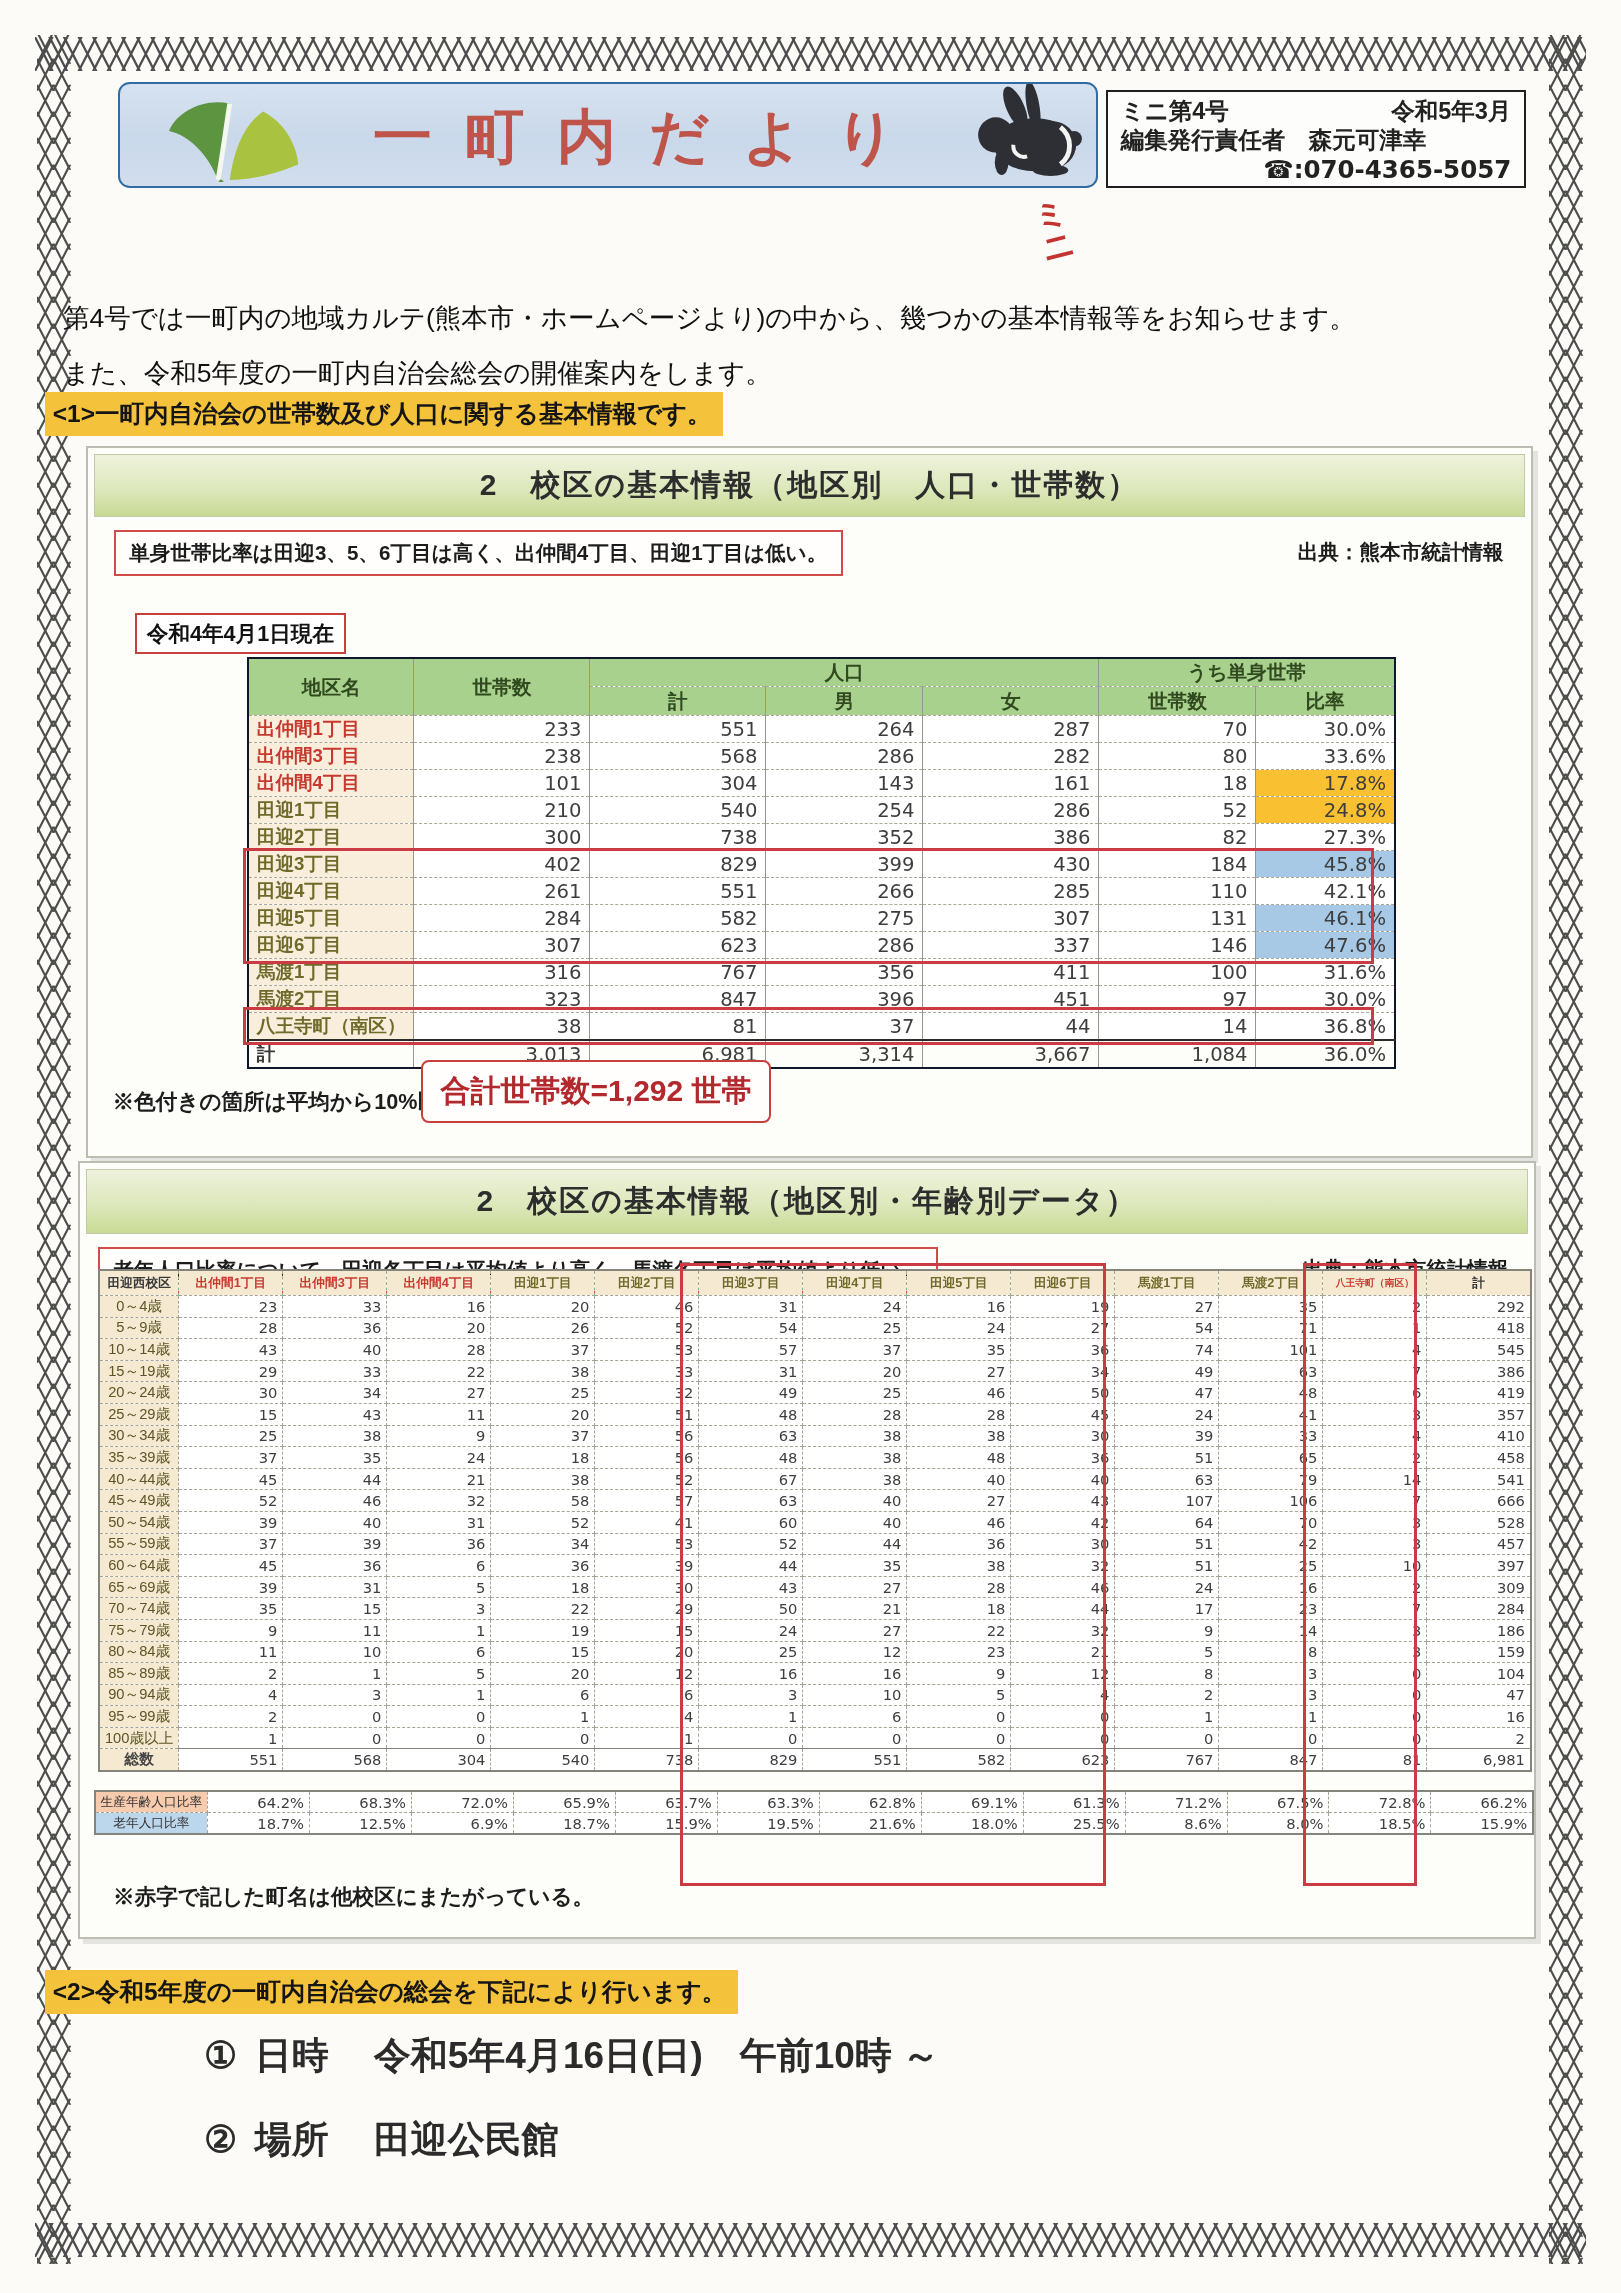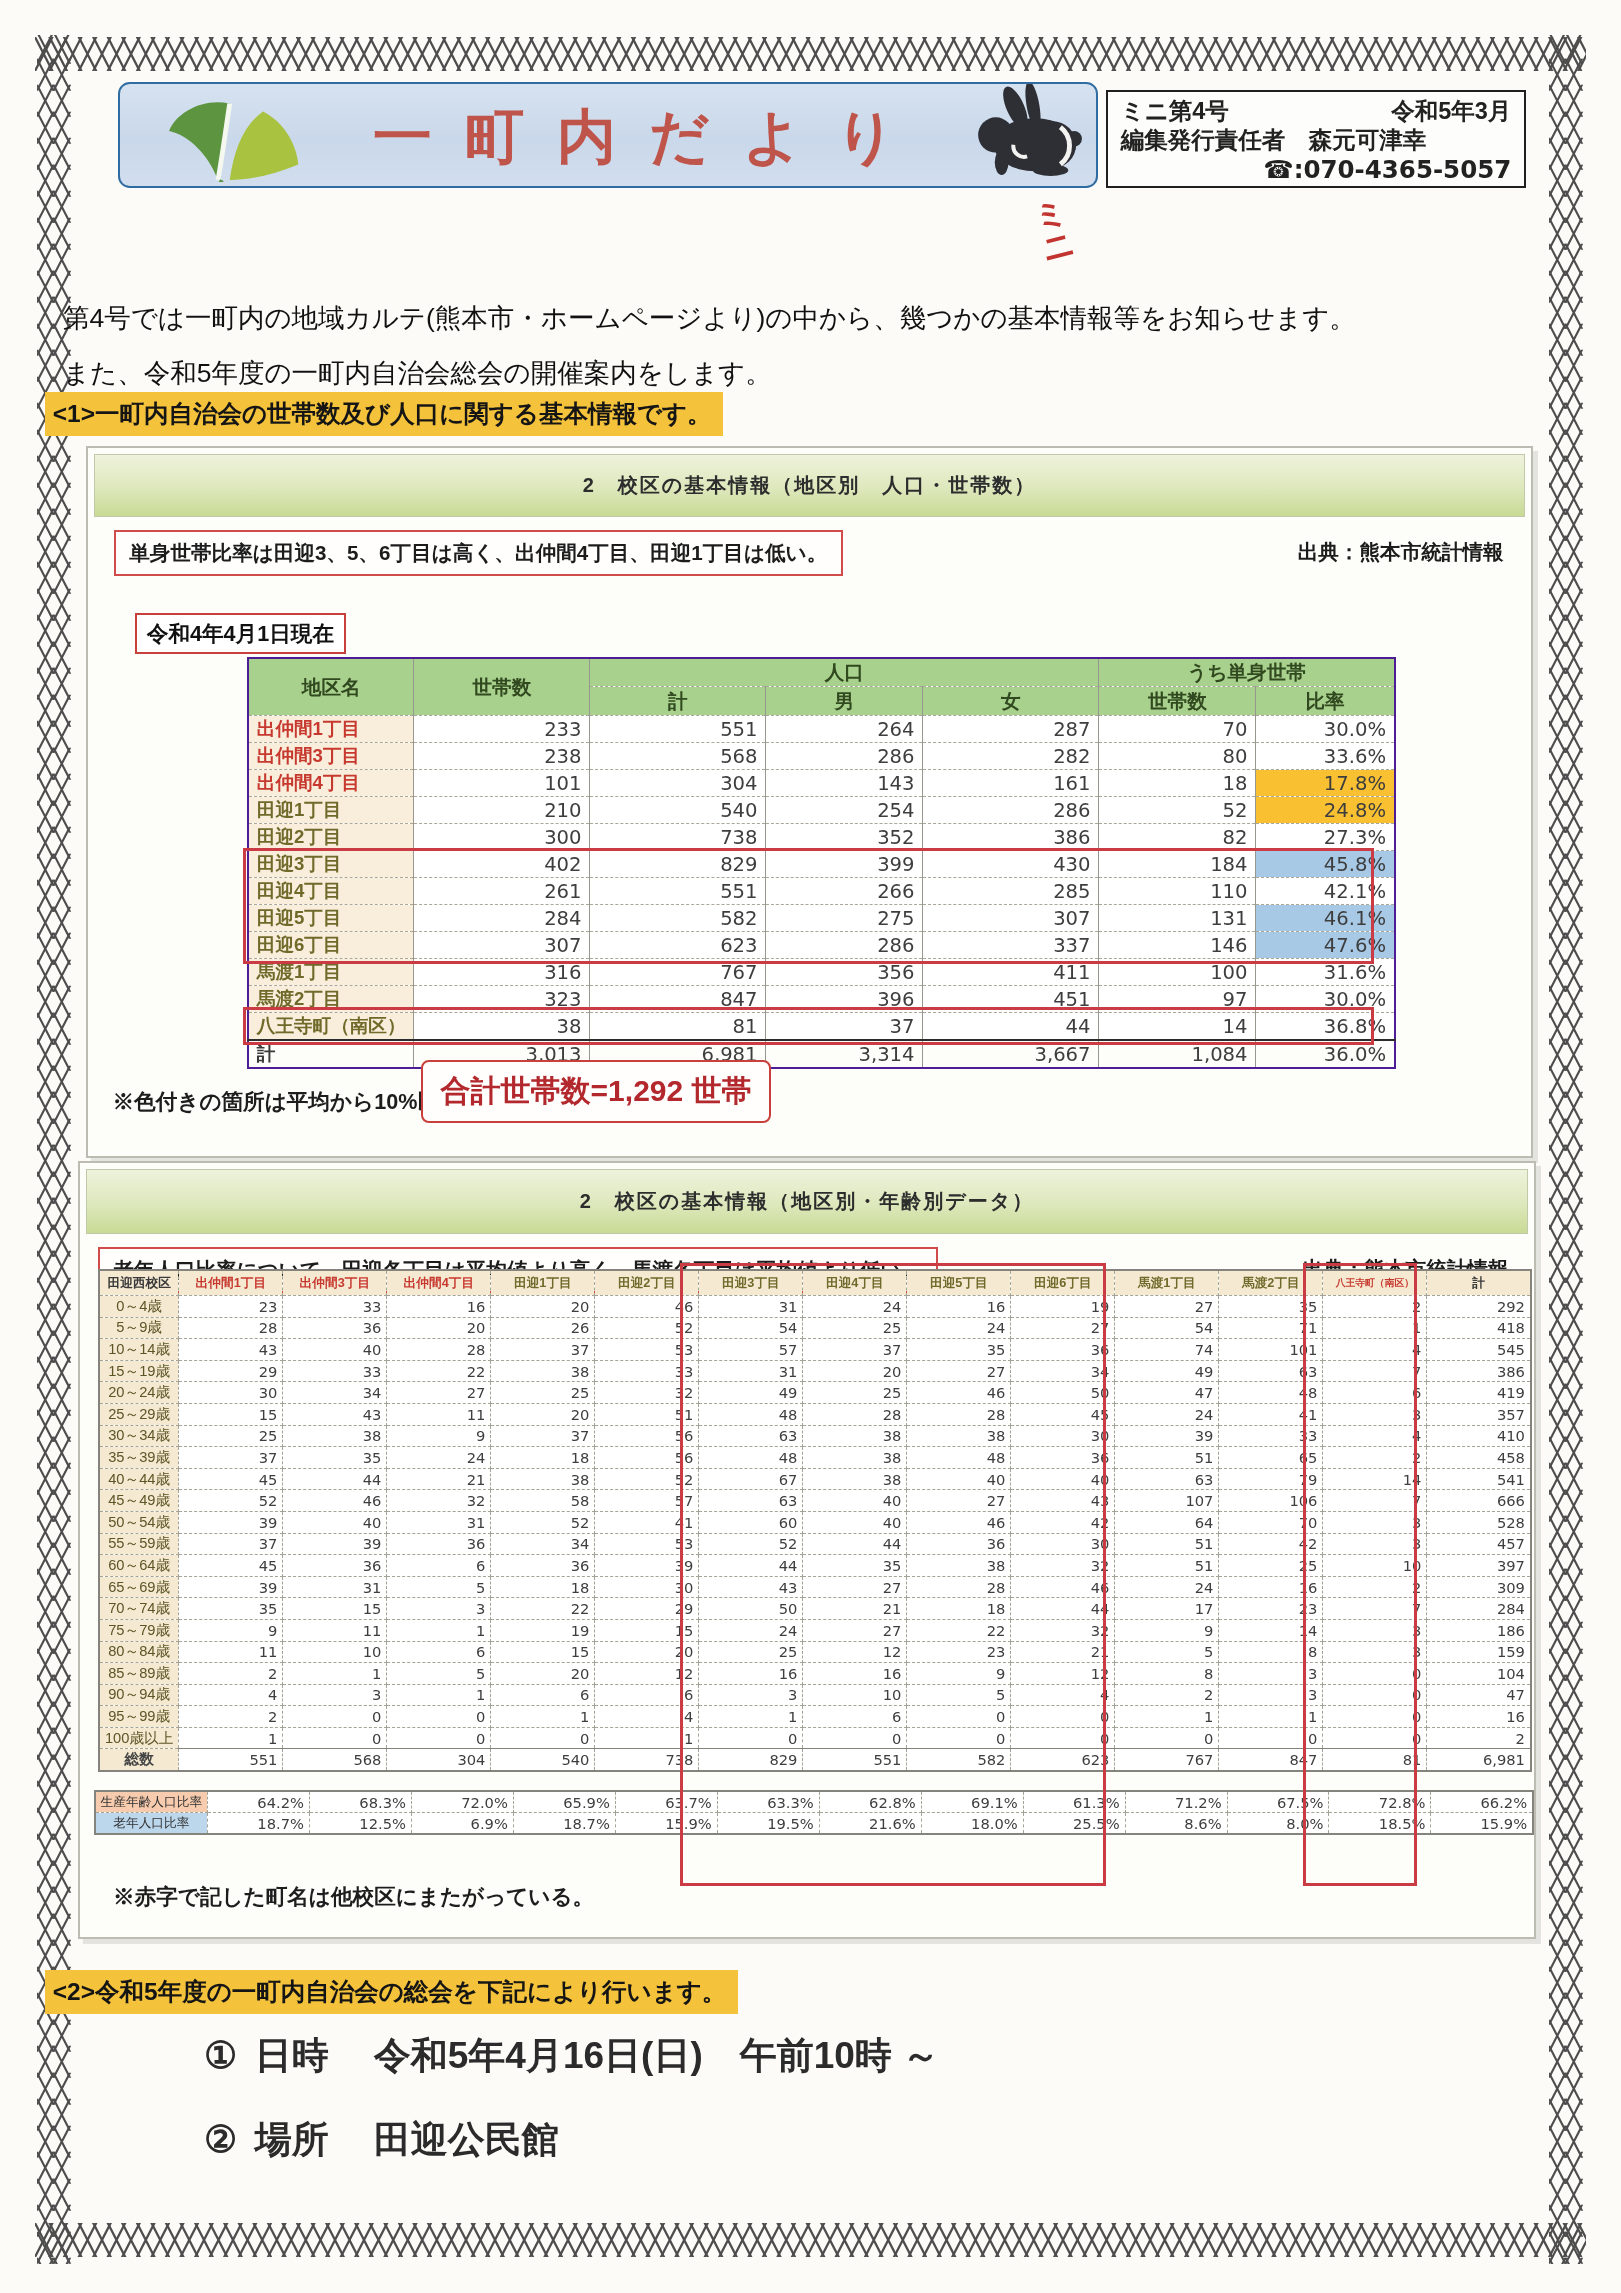--- a/index.html
+++ b/index.html
@@ -36,33 +36,33 @@
   
   .panel{position:absolute;background:#fdfdfa;border:2px solid #bcbcb2;
          box-shadow:4.9px 4.9px 0 rgba(140,140,135,.22);}
   #panel1{left:86px;top:446px;width:1443px;height:708px;}
   #panel2{left:78px;top:1161px;width:1454px;height:774px;}
   .gband{position:absolute;left:5.9px;right:5.9px;top:5.9px;
          background:linear-gradient(180deg,#eef2dc 0%,#dde8bc 55%,#c8da94 100%);
          border:1px solid #c2c9a8;display:flex;align-items:center;justify-content:center;}
   #panel1 .gband{height:61px;}
   #panel2 .gband{height:63px;}
-  .gband .t{font-size:20px;font-weight:bold;color:#2d2d2d;letter-spacing:2px;}
+  .gband .t{font-size:30px;font-weight:bold;color:#2d2d2d;letter-spacing:2px;}
   .rednote{position:absolute;border:2px solid #d14b4b;background:#fffefd;font-size:20.6px;font-weight:bold;
            color:#1c1c1c;padding:6.9px 13.7px;white-space:nowrap;}
   .source{position:absolute;font-size:20.6px;font-weight:bold;color:#1c1c1c;white-space:nowrap;}
   .asof{position:absolute;left:47px;top:165px;border:2px solid #c8403c;background:#fff;
         font-size:21.6px;font-weight:bold;color:#111;padding:3.9px 9.8px;}
   
   .t1{position:absolute;left:159px;top:209px;border-collapse:collapse;table-layout:fixed;
       font-size:19.6px;color:#3e3e3e;}
   .t1 th,.t1 td{border-left:1px solid #97978d;border-right:1px solid #97978d;
                 border-top:1px dashed #aaa79a;border-bottom:1px dashed #aaa79a;
                 padding:0 7.8px;height:26.5px;overflow:hidden;white-space:nowrap;box-sizing:border-box;}
-  .t1{border:2px solid #4c1d95;}
+  .t1{border:2px solid #0f172a;}
   .t1 thead th{background:#a9d18e;color:#31491f;font-weight:bold;font-size:19.6px;text-align:center;}
   .t1 tbody th{background:#f8eedb;text-align:left;font-weight:bold;font-size:18.6px;}
   .t1 tbody td{text-align:right;background:#fff;font-family:"DejaVu Sans",sans-serif;font-size:19.6px;}
   .t1 .nm-red{color:#c7392f;} .t1 .nm-olive{color:#6f6a2a;} .t1 .nm-dark{color:#3a3a3a;}
   .t1 .hl-yellow{background:#f9c032 !important;}
   .t1 .hl-blue{background:#a7c9e6 !important;}
   .t1 tr.total th,.t1 tr.total td{border-top:2.9px solid #2b2b2b;background:#fdfdfa;}
   .note1{position:absolute;left:24.5px;top:639px;font-size:21.6px;font-weight:bold;color:#1d1d1d;}
   .totalbox{position:absolute;left:333px;top:612px;border:2.9px solid #c8403c;border-radius:7.8px;
             background:#fffefc;color:#b3282d;font-size:30px;font-weight:bold;padding:8.8px 17.6px;}

